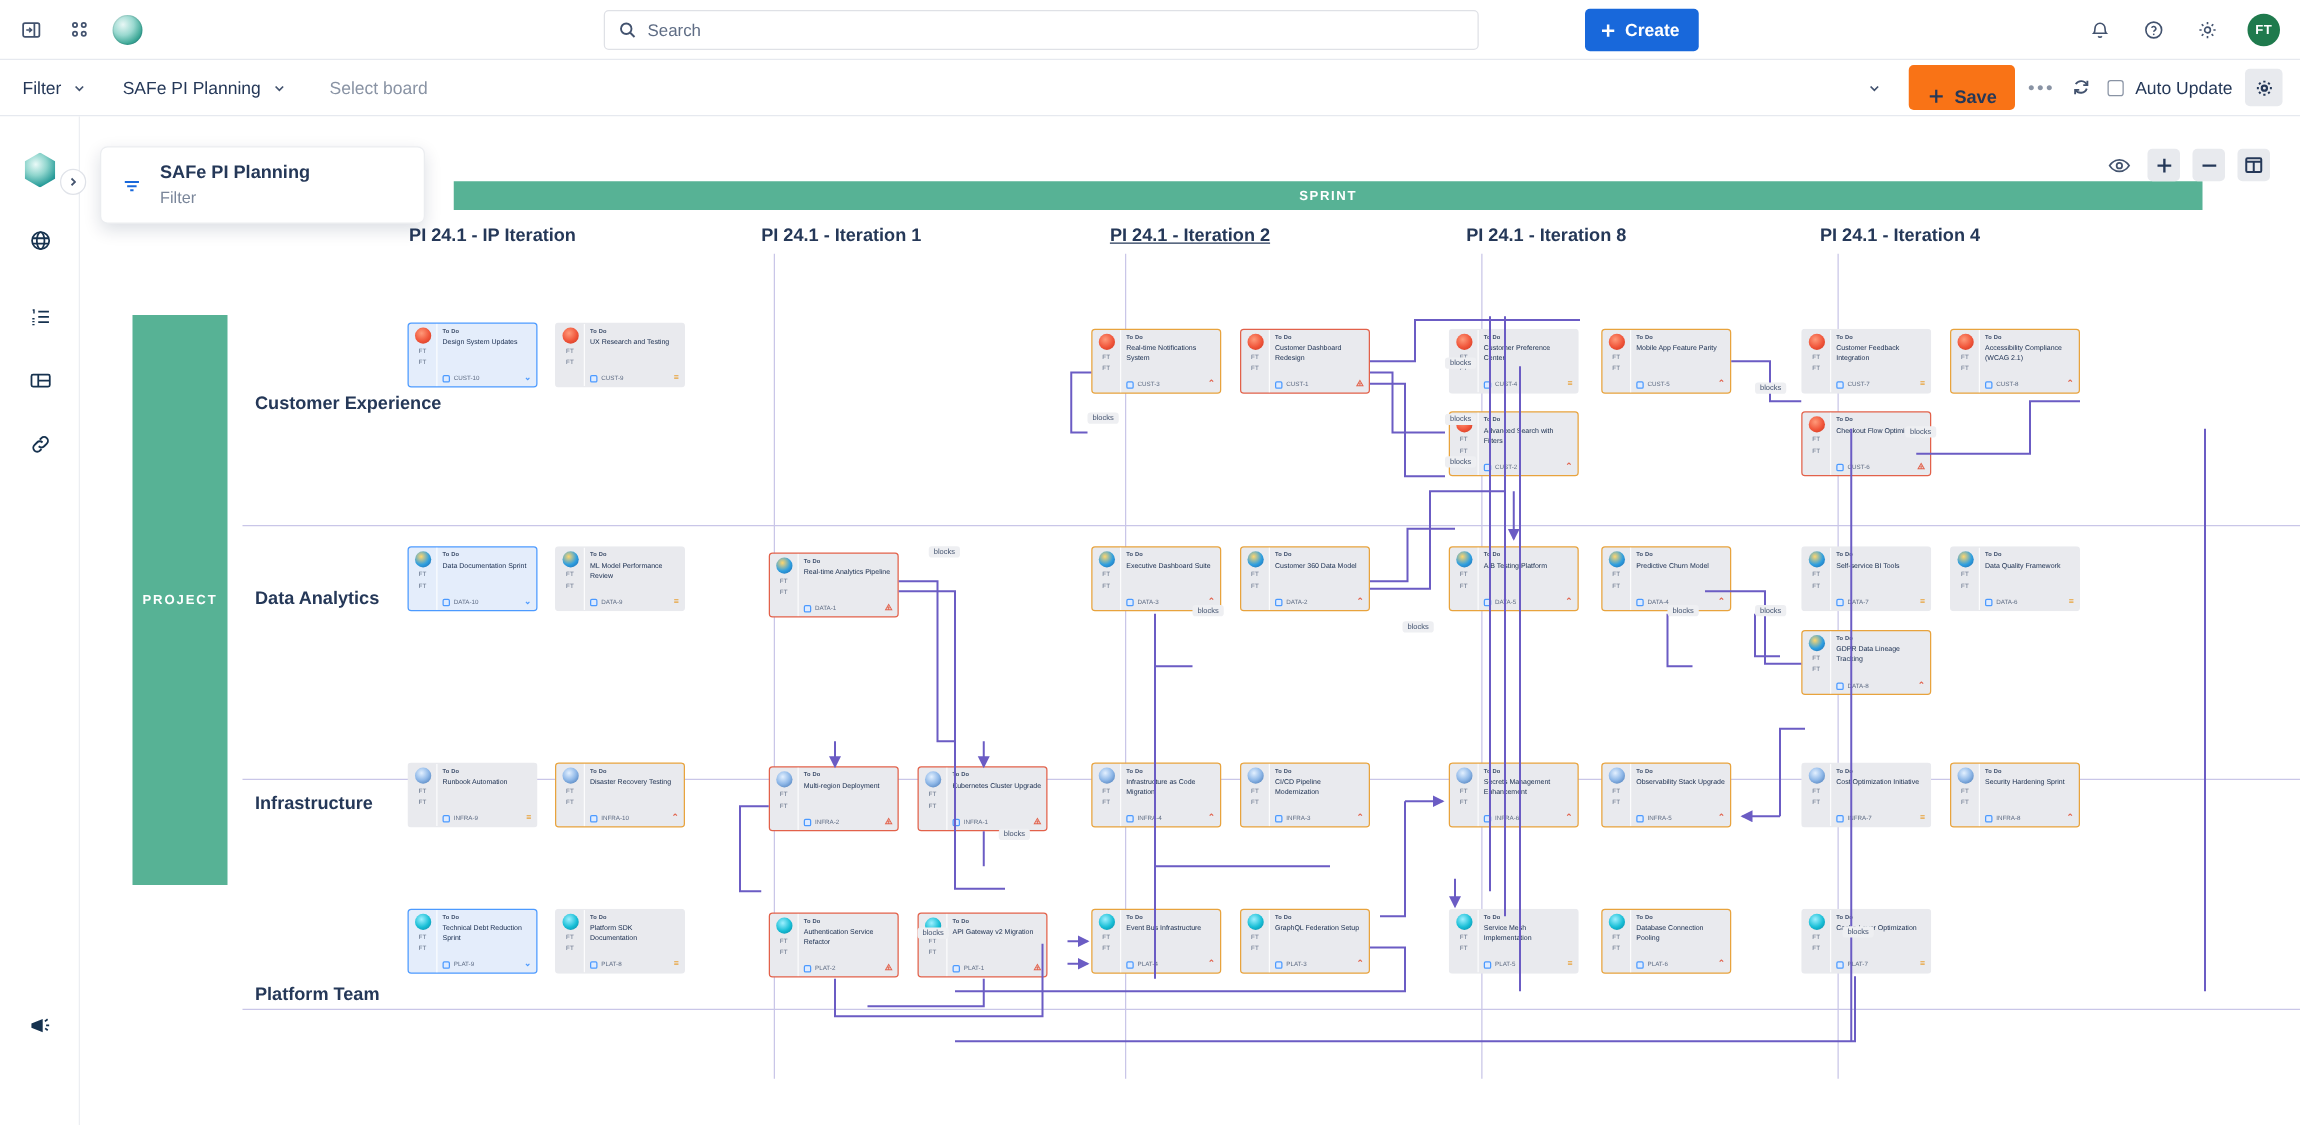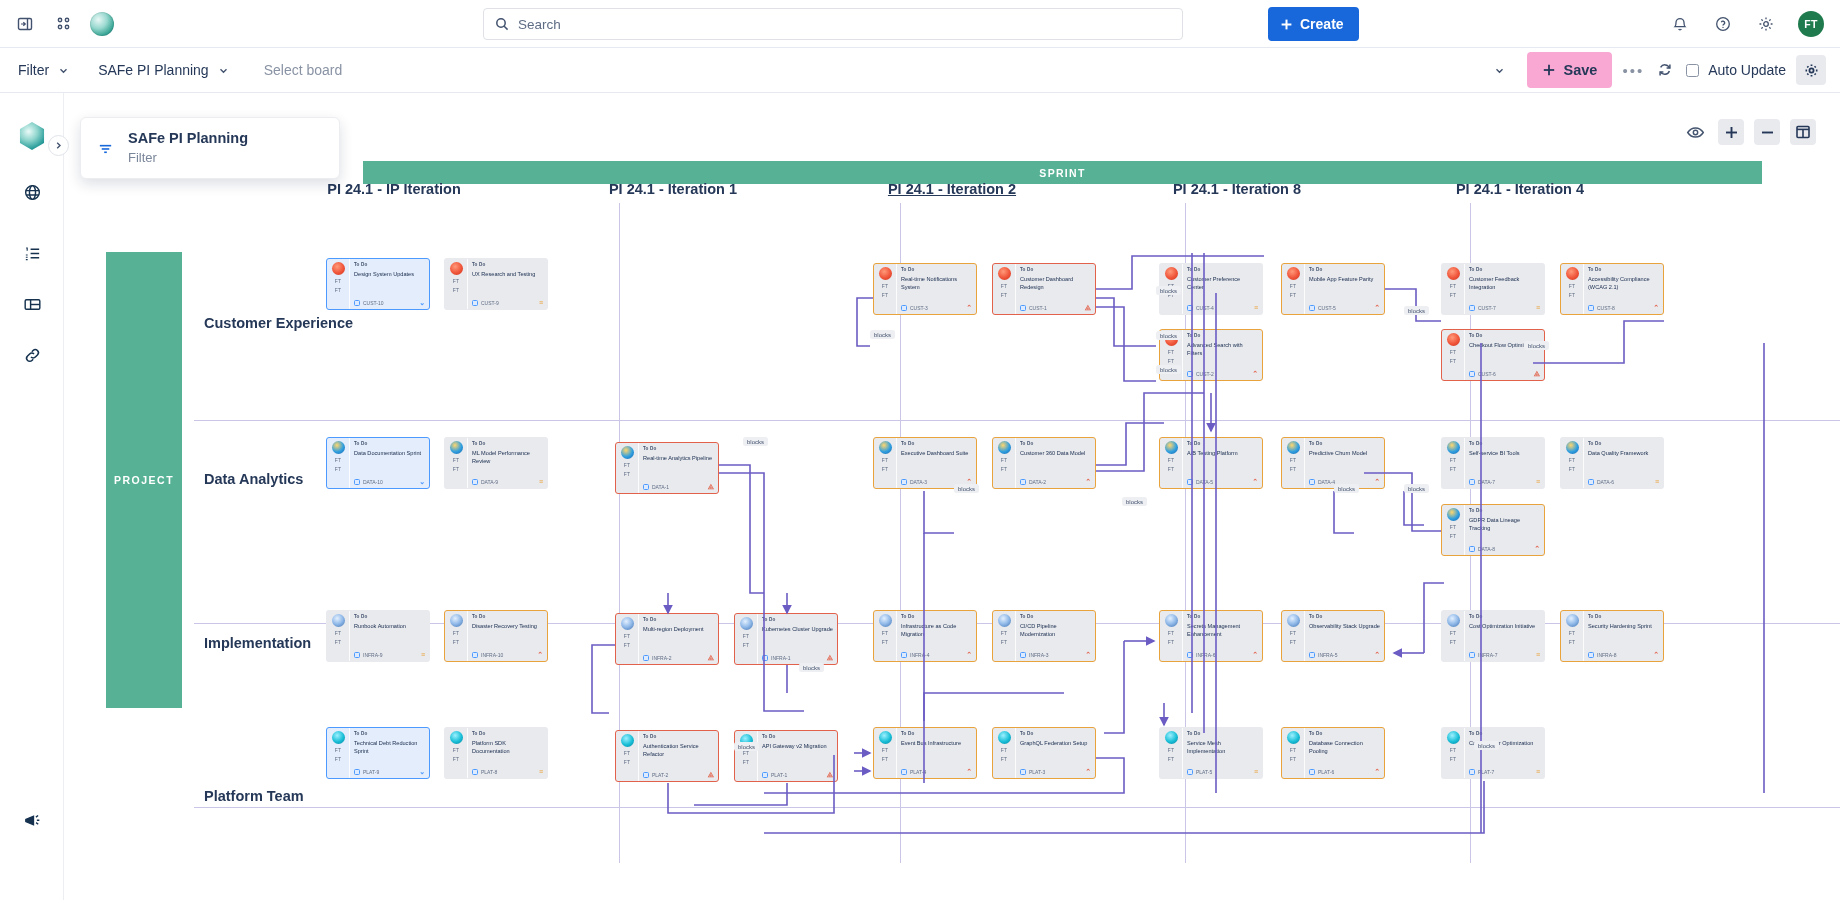--- a/index.html
+++ b/index.html
@@ -60,22 +60,22 @@
   }
   .sb-item {
     display: flex; align-items: center; gap: 9px;
     font-size: 14px; color: #253858; cursor: pointer;
   }
   .sb-filter { margin-left: 18px; }
   .sb-board  { margin-left: 29px; font-weight: 500; }
   .sb-select { margin-left: 35px; color: #8993a4; font-size: 14px; }
   .sb-right { position: absolute; right: 14px; display: flex; align-items: center; gap: 10px; }
   .savebtn {
-    display: flex; align-items: center; gap: 8px;
-    background: #f9a8d4; border-radius: 4px; height: 32px; padding: 18px 15px;
+    display: flex; gap: 8px;
+    background: #f97316; border-radius: 4px; height: 32px; padding: 18px 15px;
     font-size: 14.5px; font-weight: 600; color: #253858; cursor: pointer;
   }
   .dots { letter-spacing: 2px; color: #8993a4; font-size: 15px; cursor: pointer; }
   .autoupd { display: flex; align-items: center; gap: 9px; font-size: 14px; color: #253858; }
   .chk { width: 13px; height: 13px; border: 1.6px solid #8993a4; border-radius: 2.5px; background: #fff; cursor: pointer; }
   .gearbox { width: 30px; height: 30px; background: #e8eaee; border-radius: 4px; display: flex; align-items: center; justify-content: center; cursor: pointer; }
 
   
   .rail {
     position: absolute; left: 0; top: 93px; width: 64px; height: 807px;
@@ -110,21 +110,21 @@
 
   
   .board { position: absolute; left: 64px; top: 93px; width: 1776px; height: 807px; overflow: hidden; }
   .zoomctl { position: absolute; right: 24px; top: 26px; display: flex; align-items: center; gap: 10px; z-index: 30; }
   .zbtn { width: 26px; height: 26px; display: flex; align-items: center; justify-content: center; color: #44546f; cursor: pointer; }
   .zbtn.boxed { background: #e8eaee; border-radius: 4px; }
 
   .sprintband {
     position: absolute; left: 299px; top: 52px; width: 1399px; height: 23px;
     background: #57b295; color: #fff; font-size: 10.5px; font-weight: 700;
-    letter-spacing: 1.3px; display: flex; align-items: center; justify-content: center; margin-top: 16px;
+    letter-spacing: 1.3px; display: flex; align-items: center; justify-content: center;
   }
   .projectband {
     position: absolute; left: 42px; top: 159px; width: 76px; height: 456px;
     background: #57b295; color: #fff;
     display: flex; align-items: center; justify-content: center;
   }
   .projectband span {
     font-size: 10.5px; font-weight: 700; letter-spacing: 1.5px;
   }
 
@@ -470,21 +470,21 @@
         <div class="colhead" style="left: 1031px;">PI 24.1 - Iteration 8</div>
         <div class="colhead" style="left: 1314px;">PI 24.1 - Iteration 4</div>
         <div class="coldiv" style="left: 555px;"></div>
         <div class="coldiv" style="left: 836px;"></div>
         <div class="coldiv" style="left: 1121px;"></div>
         <div class="coldiv" style="left: 1406px;"></div>
       </div>
     <div id="rows-layer">
         <div class="rowlabel" style="top: 222px;">Customer Experience</div>
         <div class="rowlabel" style="top: 378px;">Data Analytics</div>
-        <div class="rowlabel" style="top: 542px;">Implementation</div>
+        <div class="rowlabel" style="top: 542px;">Infrastructure</div>
         <div class="rowlabel" style="top: 695px;">Platform Team</div>
         <div class="rowdiv" style="top: 327px;"></div>
         <div class="rowdiv" style="top: 530px;"></div>
         <div class="rowdiv" style="top: 714px;"></div>
       </div>
     <div id="cards-layer">
         <div class="card sel" style="left: 262px; top: 165px;">
           <div class="card-left">
             <span class="av-sq av-cust"></span>
             <span class="mini">FT</span>

